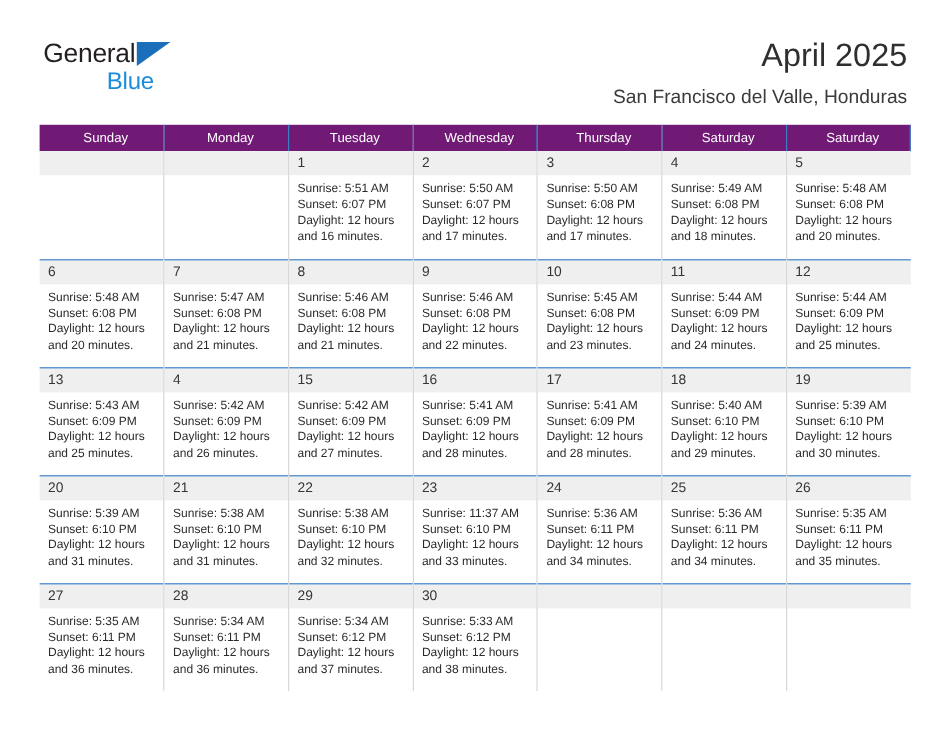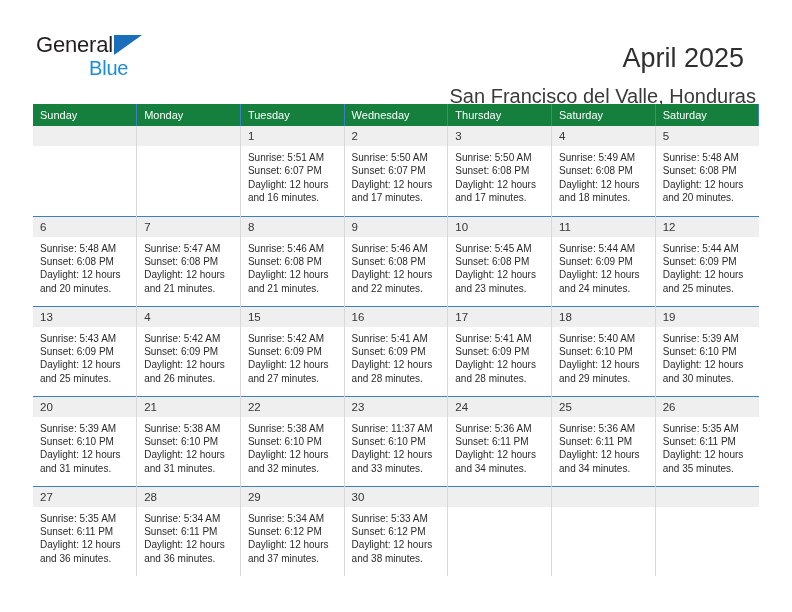--- a/index.html
+++ b/index.html
@@ -69,47 +69,47 @@
     position: absolute;
     right: 36px;
     top: 30px;
     text-align: right;
   }
   .cal-title {
     font-size: 27px;
     color: #2f2f2f;
     line-height: 32px;
     font-weight: normal;
-    margin: 12px;
+    margin: 0;
   }
   .cal-subtitle {
-    font-size: 20px;
+    font-size: 16px;
     color: #3a3a3a;
     line-height: 20px;
     margin: 10px 0 0 0;
     font-weight: normal;
   }
 
   
   .calendar {
     position: absolute;
     left: 33px;
     top: 104px;
     width: 726px;
     border-collapse: collapse;
     table-layout: fixed;
   }
   .calendar col { width: 103.71px; }
 
   .dow-row th {
-    background: #15803d;
+    background: #701a75;
     color: #ffffff;
     font-size: 11px;
     font-weight: normal;
-    text-align: left;
+    text-align: center;
     padding: 5px 0 5px 7px;
     height: 21px;
     box-sizing: border-box;
     border-right: 1px solid #3b7fc4;
   }
 
   .week-row td {
     vertical-align: top;
     padding: 0;
     border-top: 1.6px solid #3b7fc4;

